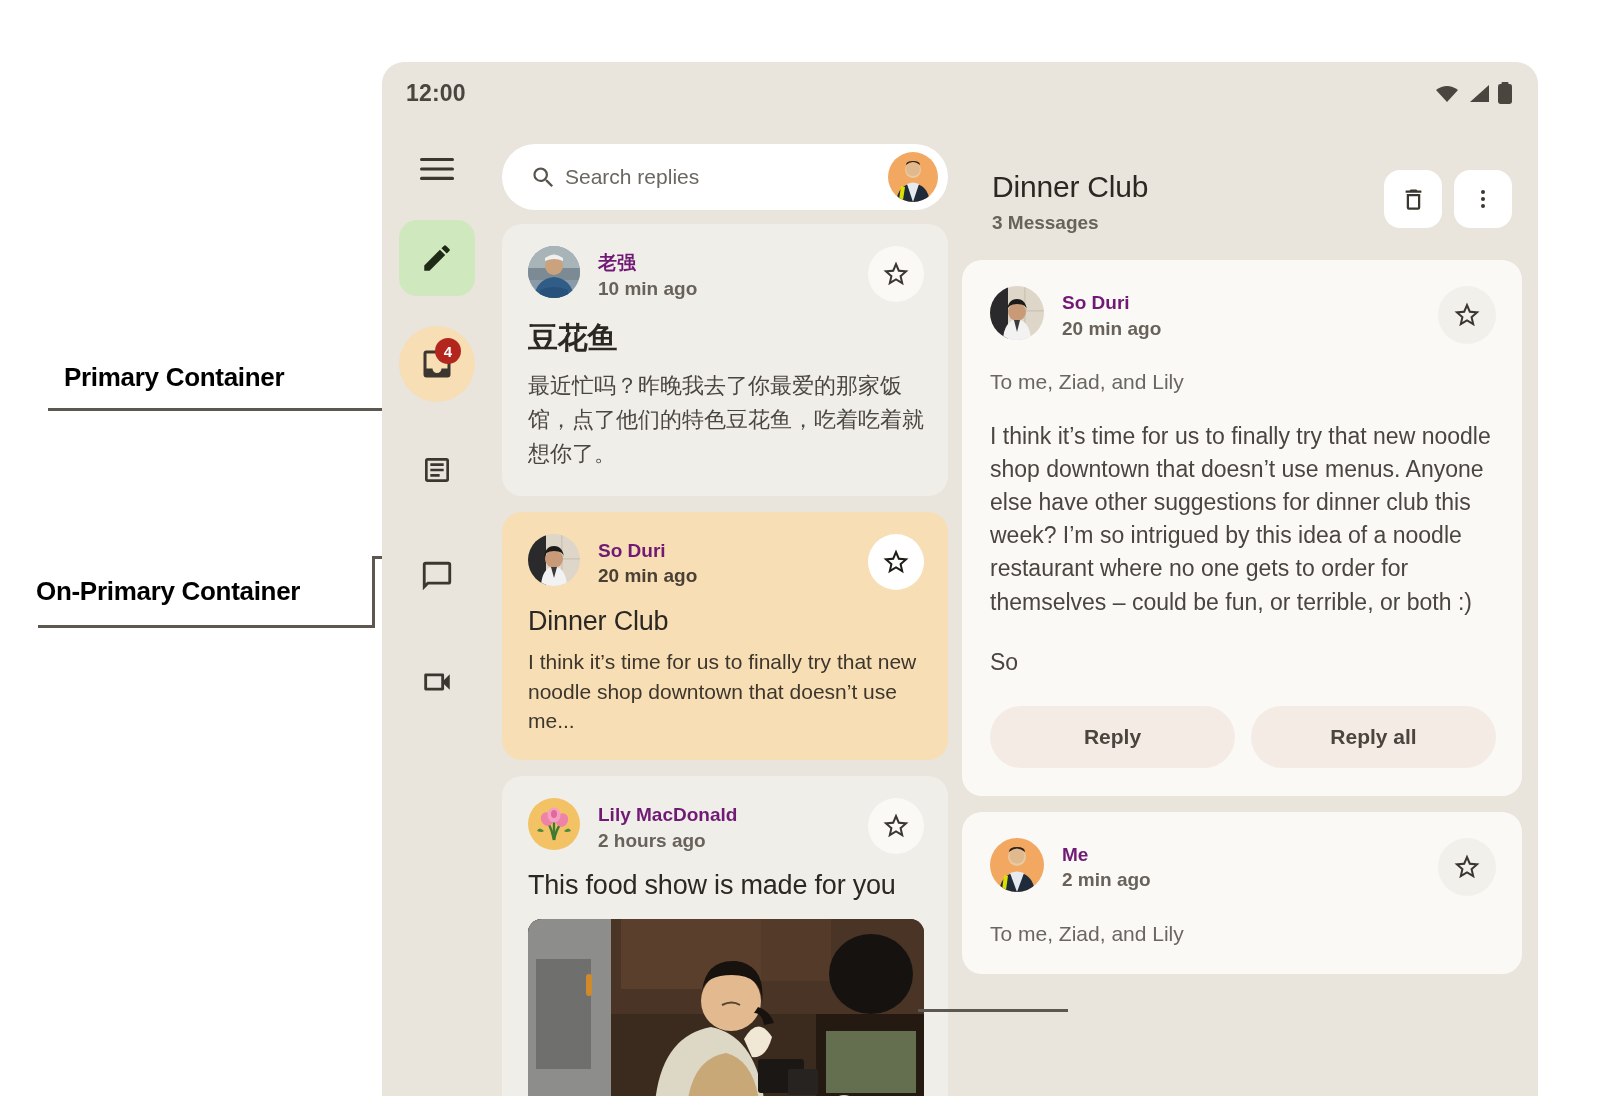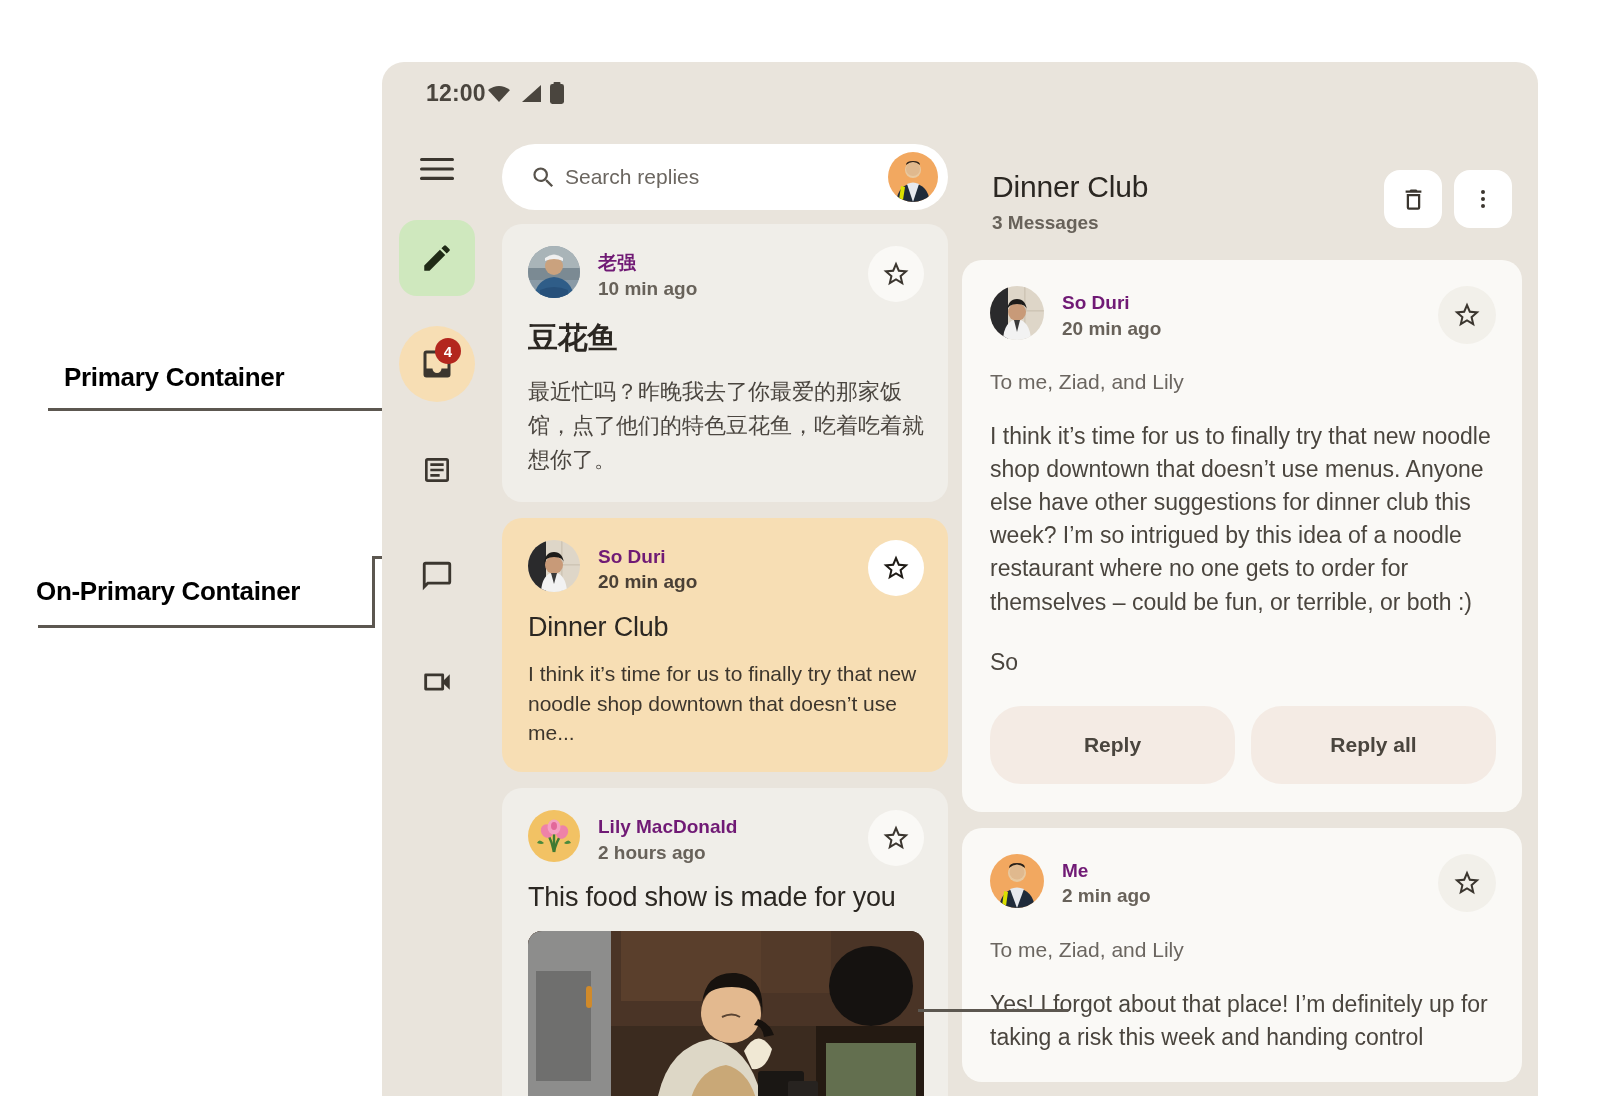--- a/index.html
+++ b/index.html
@@ -31,23 +31,22 @@
     left: 382px; top: 62px;
     width: 1156px; height: 1034px;
     background: #E9E4DC;
     border-radius: 22px 22px 0 0;
     overflow: hidden;
   }
 
   
   .statusbar {
     position: absolute; left:0; top:0; width:100%; height: 62px;
-    display:flex; align-items:center; 
+    display:flex; align-items:center; justify-content:space-between;
     padding: 0 26px 0 24px;
-    margin-left: 20px;
   }
   .status-time { font-size: 23px; font-weight: 600; color:#4a453e; letter-spacing: 0.2px;}
   .status-icons { display:flex; align-items:center; gap: 7px; }
 
   
   .rail {
     position:absolute; left:0; top:62px; width: 110px; bottom:0;
     display:flex; flex-direction:column; align-items:center;
     padding-top: 18px;
   }
@@ -98,21 +97,21 @@
   .sender { font-size: 19px; font-weight: 700; color: #701a75; line-height: 1.35; }
   .timeago { font-size: 19px; font-weight: 600; color: #68625a; line-height: 1.4; }
   .card.selected .timeago { color:#4a4036; }
   .star-btn {
     width: 56px; height:56px; border-radius:28px; background:#FAF9F6;
     display:flex; align-items:center; justify-content:center; flex-shrink:0; cursor:pointer;
   }
   .card.selected .star-btn { background:#FFFFFF; }
   .card-title { font-size: 27px; color:#2b2722; margin-top: 16px; letter-spacing:-0.2px;}
   .card-title.cjk { font-weight:700; font-size: 30px; }
-  .card-body { font-size: 21px; color:#55504a; line-height: 1.42; margin-top: 16px; }
+  .card-body { font-size: 21px; color:#55504a; line-height: 1.42; margin-top: 10px; }
   .card-body.cjk { font-size: 22px; color:#4b4640; line-height:1.55;}
   .card.selected .card-body { color: #3d362d; }
   .card-image { margin-top: 18px; border-radius: 14px; overflow:hidden; height: 200px; }
 
   
   .detail {
     position:absolute; right:0; top:62px; width: 576px; bottom:0;
     padding: 12px 16px 0 0;
   }
   .detail-head {
@@ -131,21 +130,21 @@
     padding: 26px 26px 28px 28px; margin-bottom: 16px;
   }
   .msg-head { display:flex; align-items:flex-start; gap:18px; }
   .msg-star { width:58px; height:58px; border-radius:29px; background:#F2F0EA;
     display:flex; align-items:center; justify-content:center; flex-shrink:0; cursor:pointer; }
   .msg-to { font-size: 21px; color:#6b6660; margin-top: 26px; }
   .msg-body { font-size: 23px; color:#4a453e; line-height: 1.44; margin-top: 26px; white-space:pre-line; }
   .msg-sign { font-size: 23px; color:#4a453e; margin-top: 30px; }
   .reply-row { display:flex; gap: 16px; margin-top: 30px; }
   .reply-btn {
-    flex:1; height: 78px; border-radius:31px; background:#F4EBE4;
+    flex:1; height: 62px; border-radius:31px; background:#F4EBE4;
     display:flex; align-items:center; justify-content:center;
     font-size: 21px; font-weight:700; color:#4a453e; cursor:pointer; border:none;
     font-family:"Liberation Sans", sans-serif;
   }
 
   .photo { width:100%; height:100%; display:block; }
 </style>
 </head>
 <body>
 
@@ -427,18 +426,17 @@
             <div class="sender">Me</div>
             <div class="timeago">2 min ago</div>
           </div>
           <div class="msg-star">
             <svg width="30" height="30" viewBox="0 0 24 24">
               <path d="M12 15.39l-3.76 2.27.99-4.28-3.32-2.88 4.38-.38L12 6.1l1.71 4.04 4.38.38-3.32 2.88.99 4.28L12 15.39zM22 9.24l-7.19-.61L12 2 9.19 8.63 2 9.24l5.46 4.73L5.82 21 12 17.27 18.18 21l-1.63-7.03L22 9.24z" fill="#3b362f"></path>
             </svg>
           </div>
         </div>
         <div class="msg-to">To me, Ziad, and Lily</div>
-        <div class="msg-body">Yes! I forgot about that place! I’m definitely up for taking a risk this week and handing control</div>
       </div>
 
     </div>
   </div>
 </div>
 
 </body></html>

